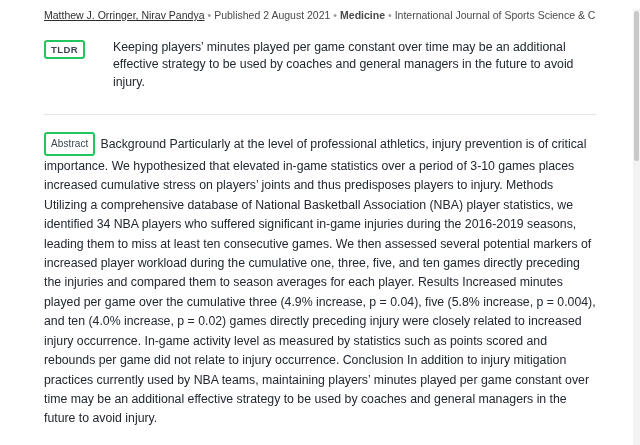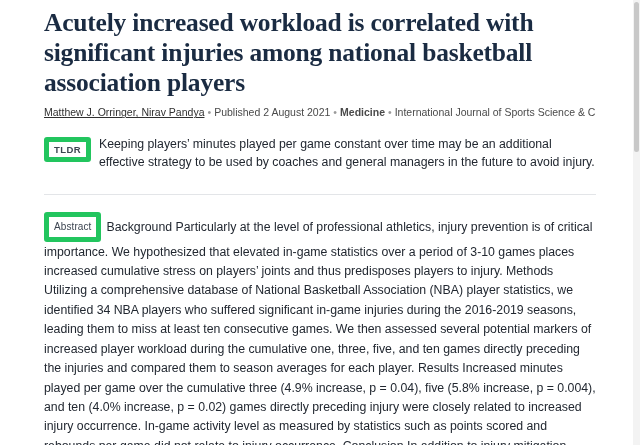--- a/index.html
+++ b/index.html
@@ -49,21 +49,21 @@
   .meta .journal { color: #4a4a4a; }
 
   .tldr-wrap {
     margin-top: 16px;
     display: flex;
     align-items: flex-start;
     gap: 8px;
   }
   .chip {
     display: inline-block;
-    border: 5px solid #22c55e;
+    border: 2px solid #22c55e;
     border-radius: 3px;
     font-size: 9.5px;
     font-weight: 700;
     letter-spacing: 0.4px;
     color: #3c4551;
     padding: 2px 5px 2px 5px;
     background: #fff;
     flex: none;
     margin-top: 1px;
   }
@@ -71,20 +71,21 @@
     font-weight: 400;
     letter-spacing: 0.1px;
     font-size: 10px;
     color: #3c4551;
   }
   .tldr-text {
     font-size: 12.3px;
     line-height: 1.45;
     color: #222831;
     max-width: 520px;
+    margin-left: 20px;
   }
   .divider {
     margin-top: 22px;
     border-top: 1px solid #e3e5e8;
     height: 0;
   }
   .abstract-wrap {
     margin-top: 17px;
     position: relative;
   }
@@ -123,21 +124,20 @@
     border-radius: 3px;
   }
 </style>
 </head>
 <body>
 
 <div class="page">
 
   <div class="edge-left"></div>
 
-  <h1 class="title">Acutely increased workload is correlated with significant injuries among national basketball association players</h1>
 
   <div class="meta">
     <span class="authors">Matthew J. Orringer, Nirav Pandya</span><span class="sep">•</span><span class="pub">Published 2 August 2021</span><span class="sep">•</span><span class="field">Medicine</span><span class="sep">•</span><span class="journal">International Journal of Sports Science &amp; Coaching</span>
   </div>
 
   <div class="tldr-wrap">
     <span class="chip">TLDR</span>
     <span class="tldr-text">Keeping players’ minutes played per game constant over time may be an additional effective strategy to be used by coaches and general managers in the future to avoid injury.</span>
   </div>
 

